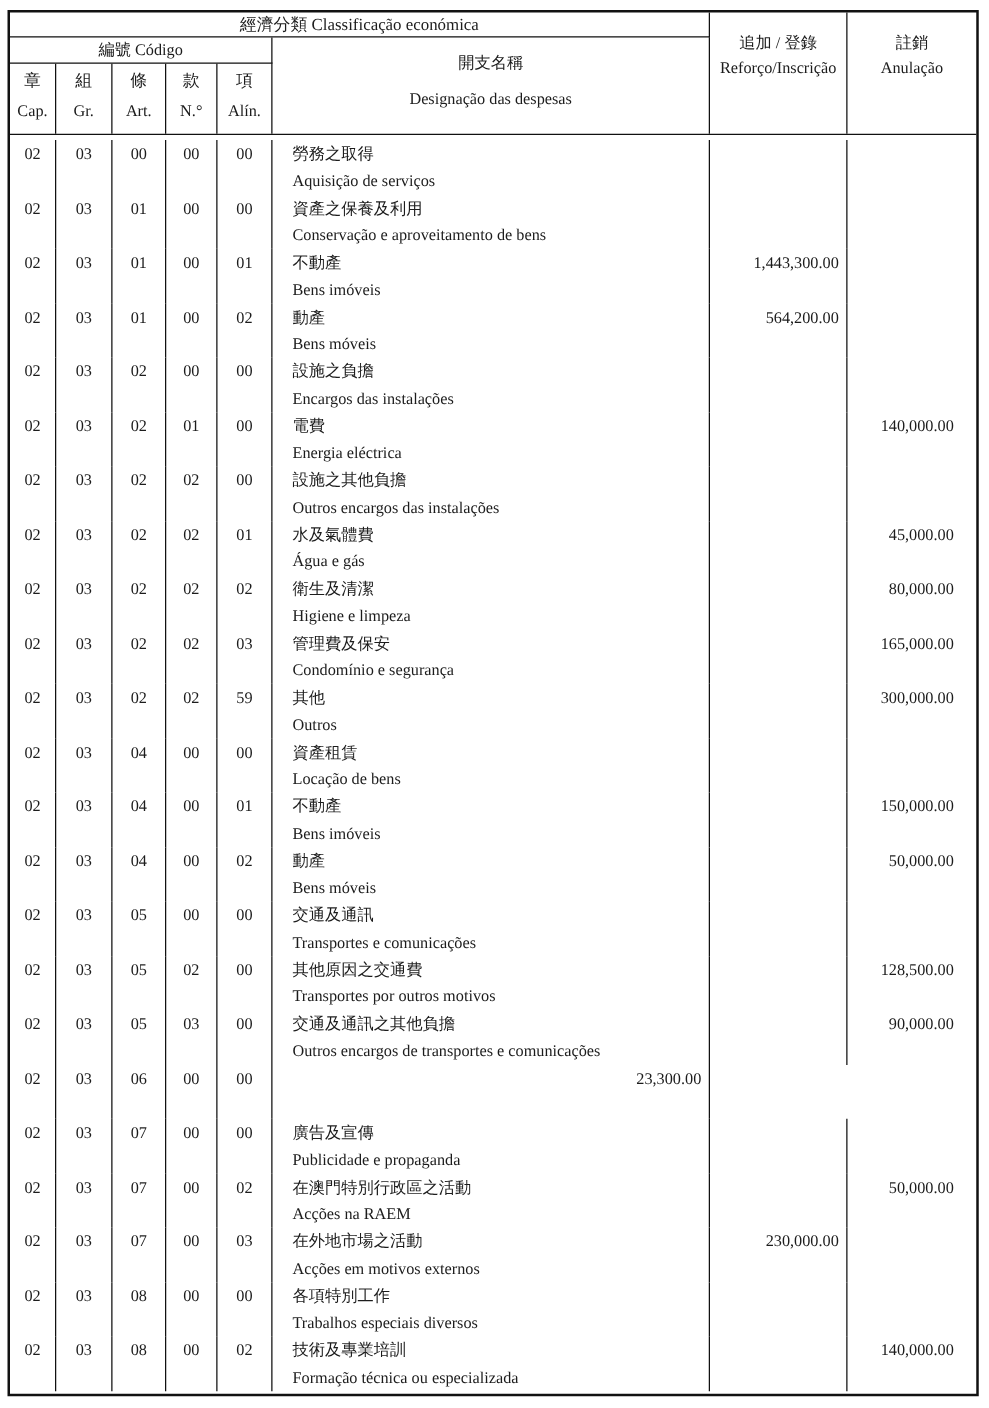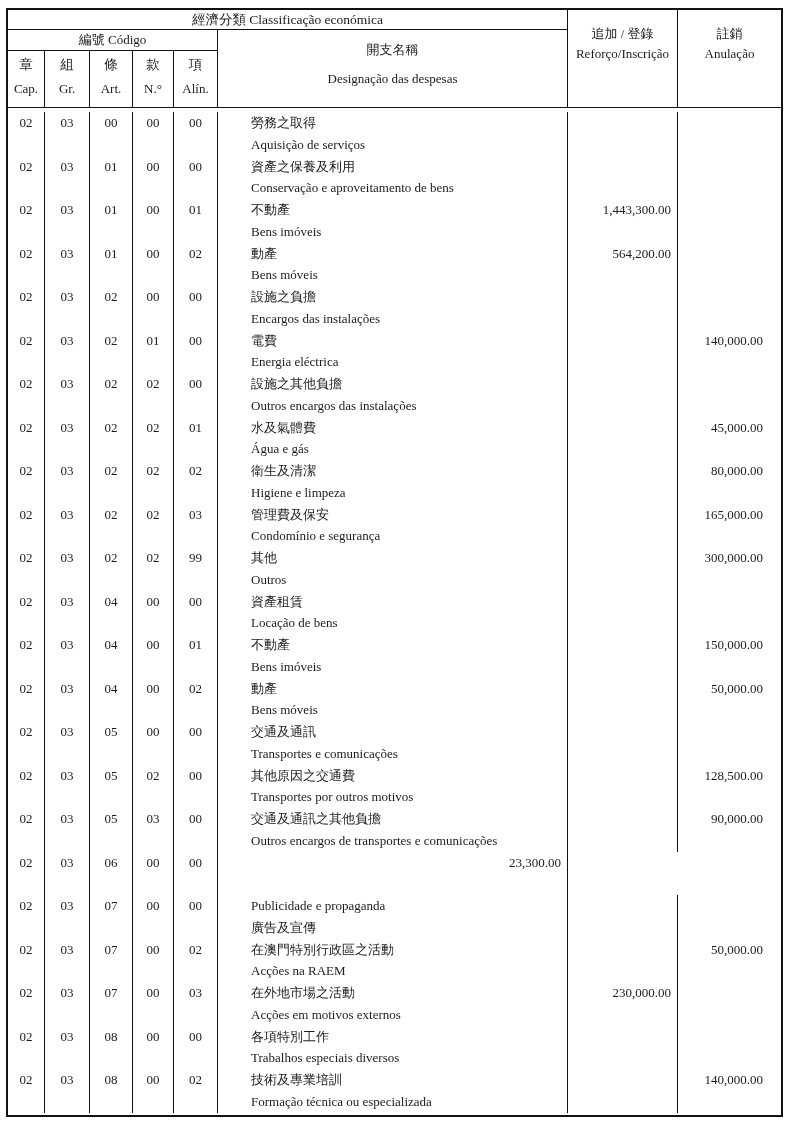--- a/index.html
+++ b/index.html
@@ -70,21 +70,21 @@
   .tbody { padding-top: 4px; }
   .trow {
     display: grid;
     grid-template-columns: 37px 45px 43px 41px 44px 350px 110px 103px;
     height: 43.5px;
   }
   .cell { border-right: 1px solid #111111; font-size: 13px; line-height: 21.75px; overflow: hidden; }
   .cell.last { border-right: none; }
   .cell.code { text-align: center; }
   .cell.desig { padding-left: 16px; }
-  .cell.desig .dline { line-height: 21.75px; white-space: nowrap; margin-left: 17px; }
+  .cell.desig .dline { line-height: 21.75px; white-space: nowrap; }
   .cell.amount { text-align: right; }
   .cell.amt-ref  { padding-right: 6px; }
   .cell.amt-anul { padding-right: 18px; }
 </style>
 </head>
 <body>
 
 <div class="page">
   <div class="budget-table">
 
@@ -256,21 +256,21 @@
       <div class="dline pt">Condomínio e segurança</div>
     </div>
     <div class="cell amount amt-ref"></div>
     <div class="cell amount amt-anul last">165,000.00</div>
   </div>
         <div class="trow">
     <div class="cell code">02</div>
     <div class="cell code">03</div>
     <div class="cell code">02</div>
     <div class="cell code">02</div>
-    <div class="cell code">99</div>
+    <div class="cell code">59</div>
     <div class="cell desig">
       <div class="dline zh">其他</div>
       <div class="dline pt">Outros</div>
     </div>
     <div class="cell amount amt-ref"></div>
     <div class="cell amount amt-anul last">300,000.00</div>
   </div>
         <div class="trow">
     <div class="cell code">02</div>
     <div class="cell code">03</div>
@@ -358,22 +358,22 @@
     <div class="cell amount amt-ref">23,300.00</div>
     <div class="cell amount amt-anul last"></div>
   </div>
         <div class="trow">
     <div class="cell code">02</div>
     <div class="cell code">03</div>
     <div class="cell code">07</div>
     <div class="cell code">00</div>
     <div class="cell code">00</div>
     <div class="cell desig">
+      <div class="dline zh">廣告及宣傳</div>
       <div class="dline pt">Publicidade e propaganda</div>
-      <div class="dline zh">廣告及宣傳</div>
     </div>
     <div class="cell amount amt-ref"></div>
     <div class="cell amount amt-anul last"></div>
   </div>
         <div class="trow">
     <div class="cell code">02</div>
     <div class="cell code">03</div>
     <div class="cell code">07</div>
     <div class="cell code">00</div>
     <div class="cell code">02</div>

